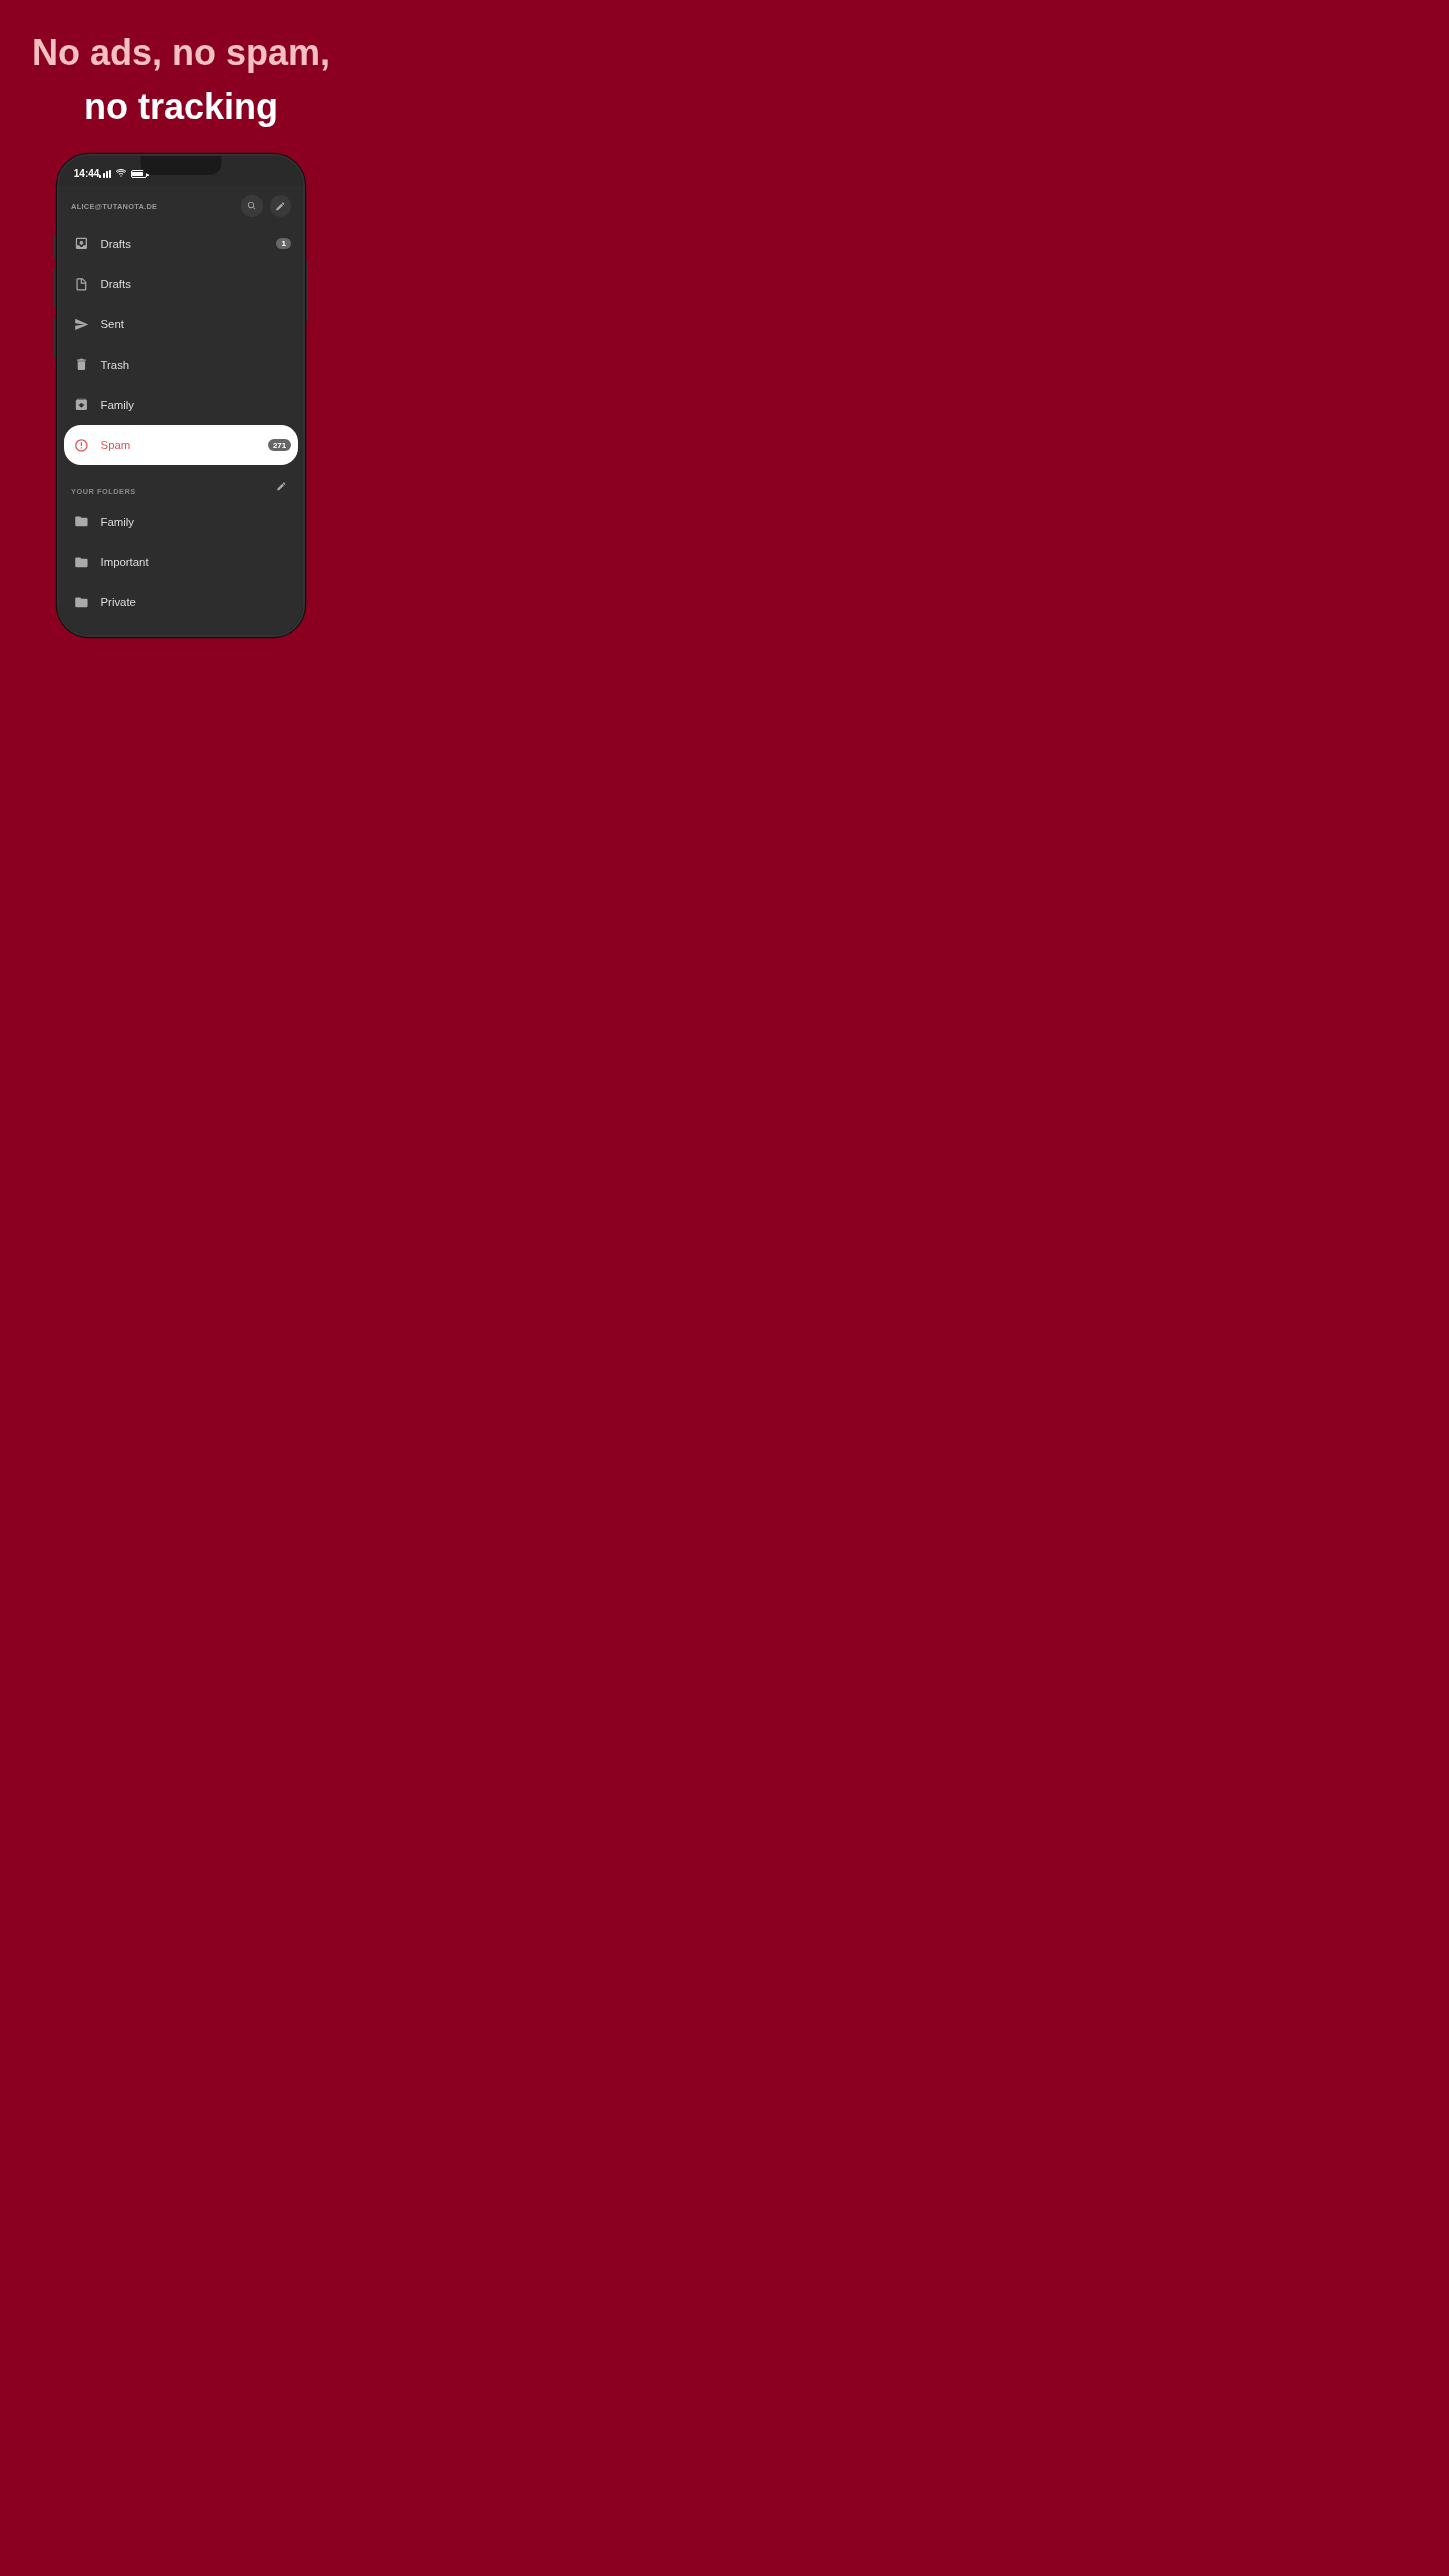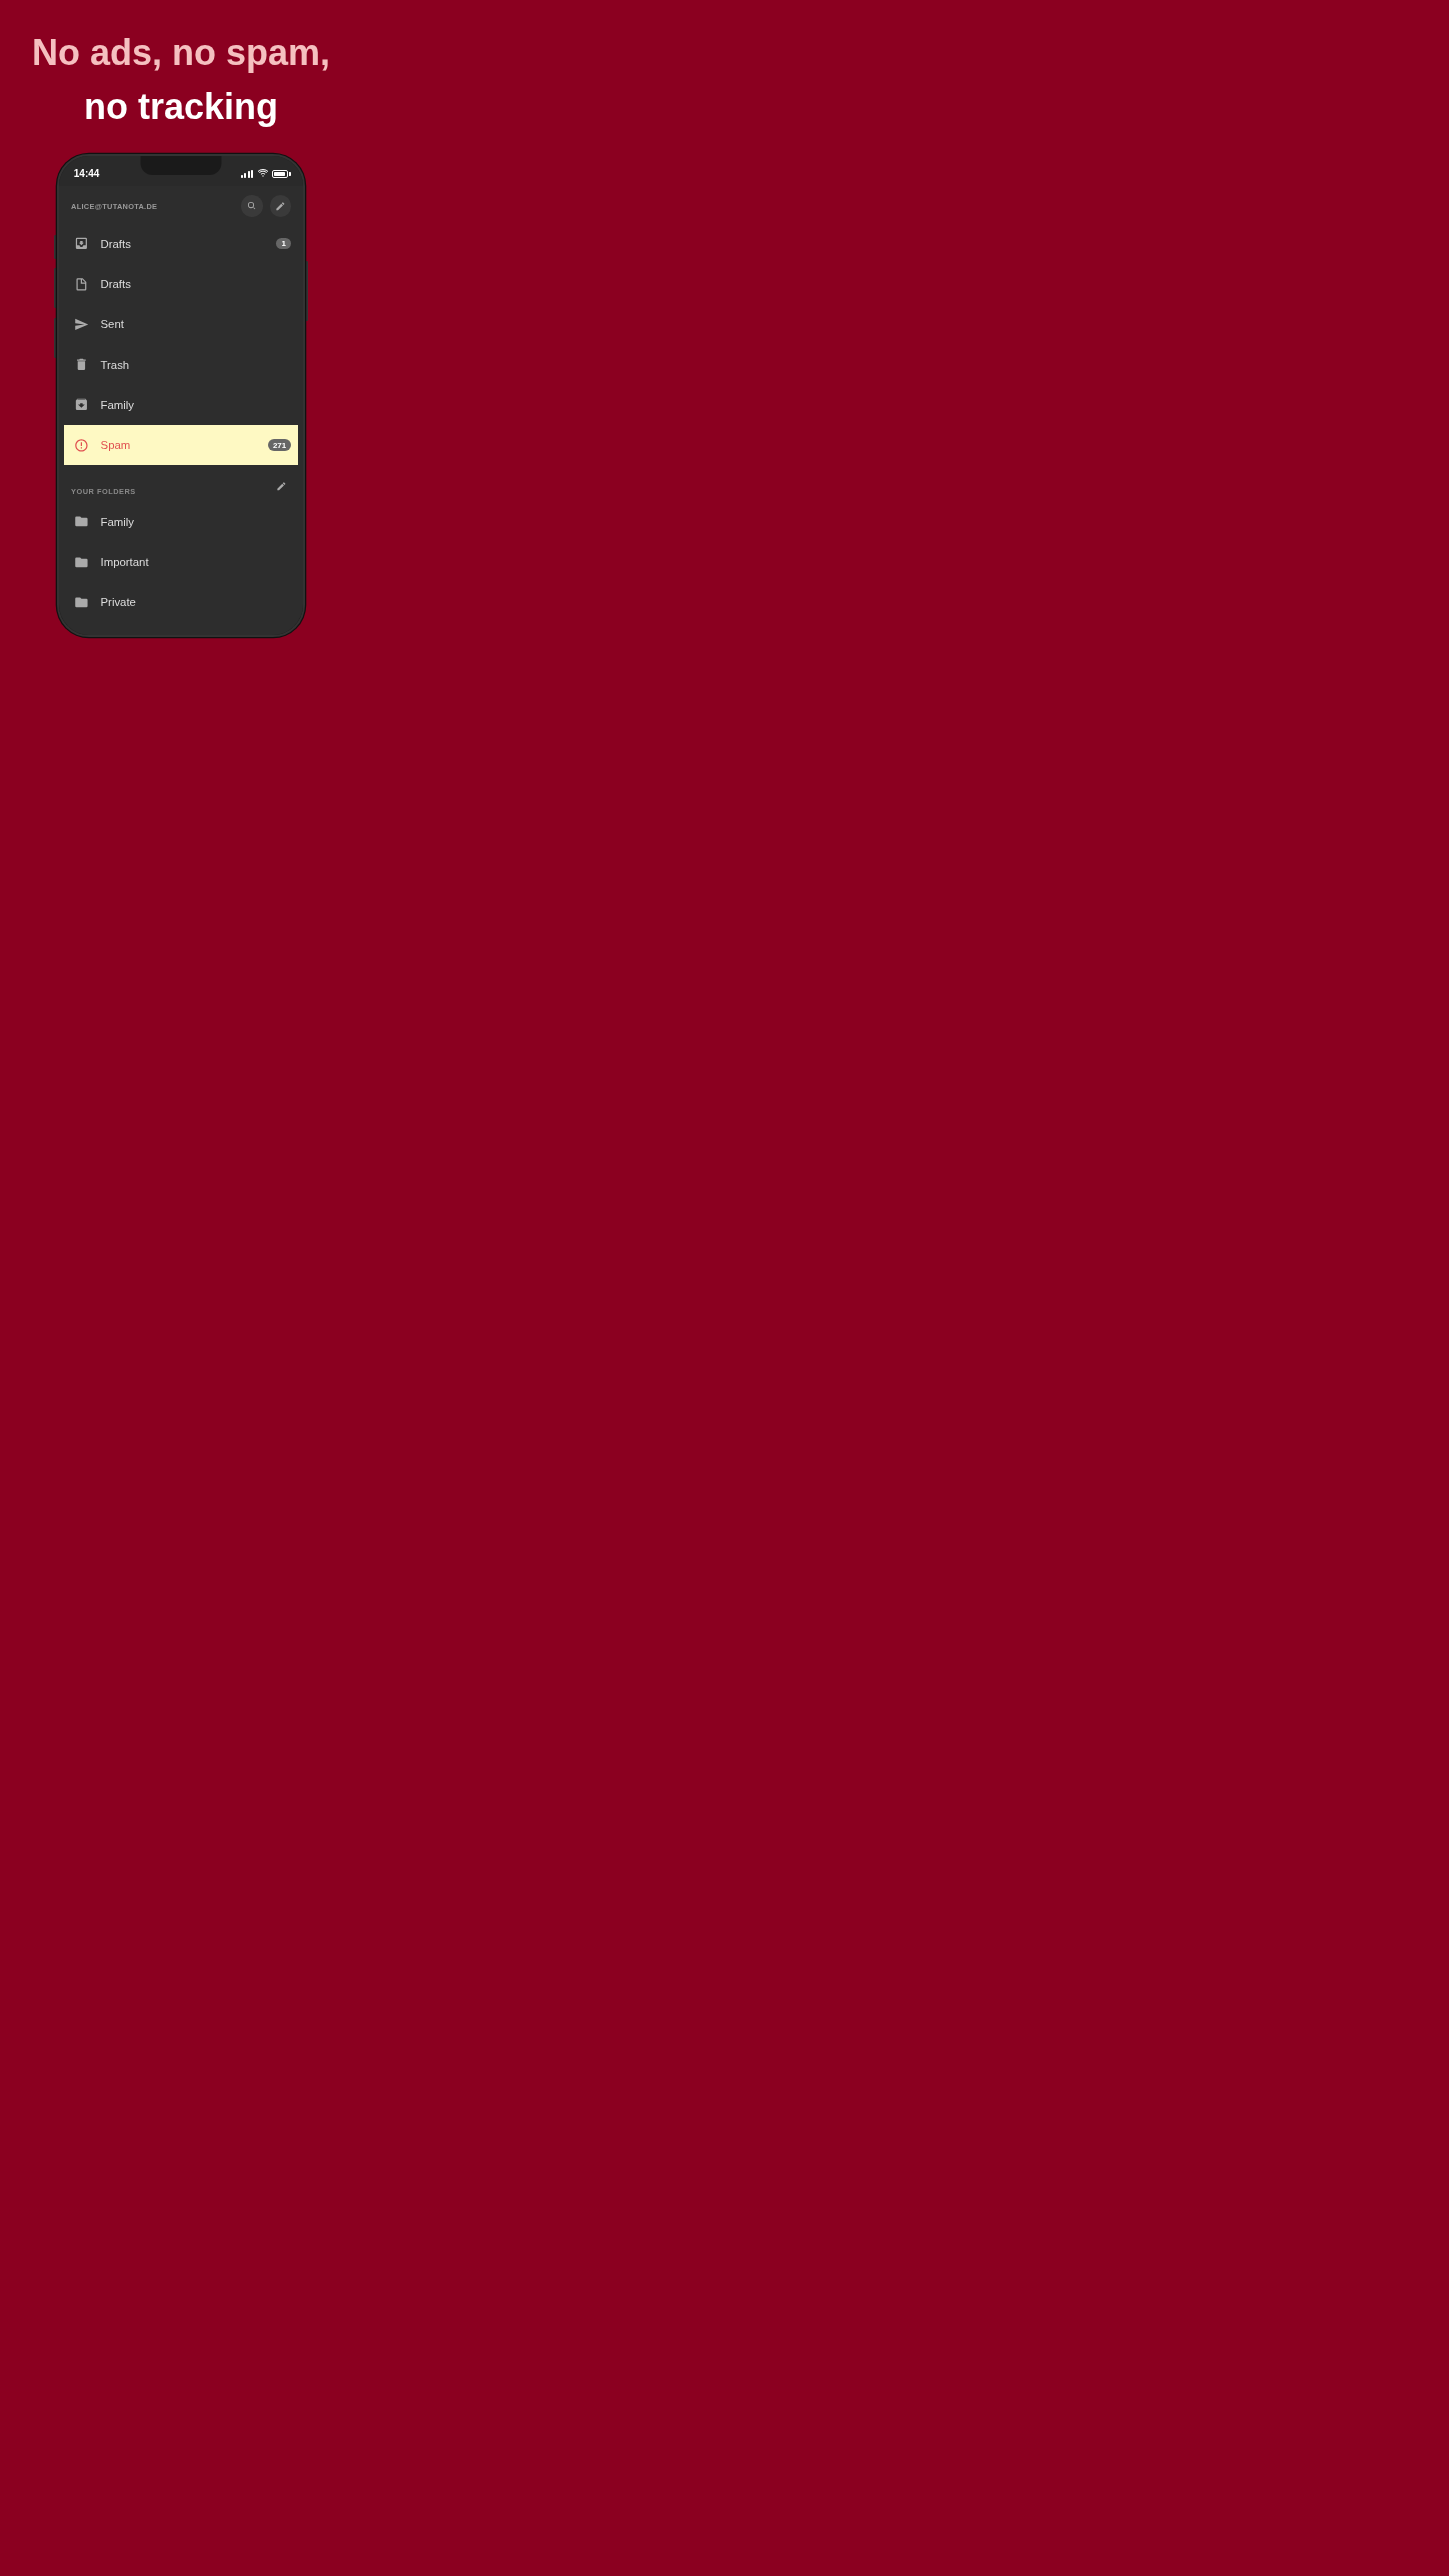--- a/index.html
+++ b/index.html
@@ -94,21 +94,20 @@
       background: #2a2a2a;
       border-radius: 31px;
       overflow: hidden;
       display: flex;
       flex-direction: column;
     }
 
     
     .status-bar {
       display: flex;
-      justify-content: space-between;
       align-items: center;
       padding: 8px 14.8px 2.7px 14.8px;
       height: 29.5px;
       flex-shrink: 0;
     }
 
     .status-time {
       font-size: 10px;
       font-weight: 600;
       color: #ffffff;
@@ -231,22 +230,22 @@
 
     .menu-item {
       display: flex;
       align-items: center;
       padding: 9.4px 12px;
       cursor: pointer;
       position: relative;
     }
 
     .menu-item.active {
-      background: #fef9c3;
-      border-radius: 0;
+      background: #ffffff;
+      border-radius: 17px;
       margin: 0 5.4px;
       padding: 9.4px 6.7px;
     }
 
     .menu-icon {
       width: 21.5px;
       height: 21.5px;
       display: flex;
       align-items: center;
       justify-content: center;

